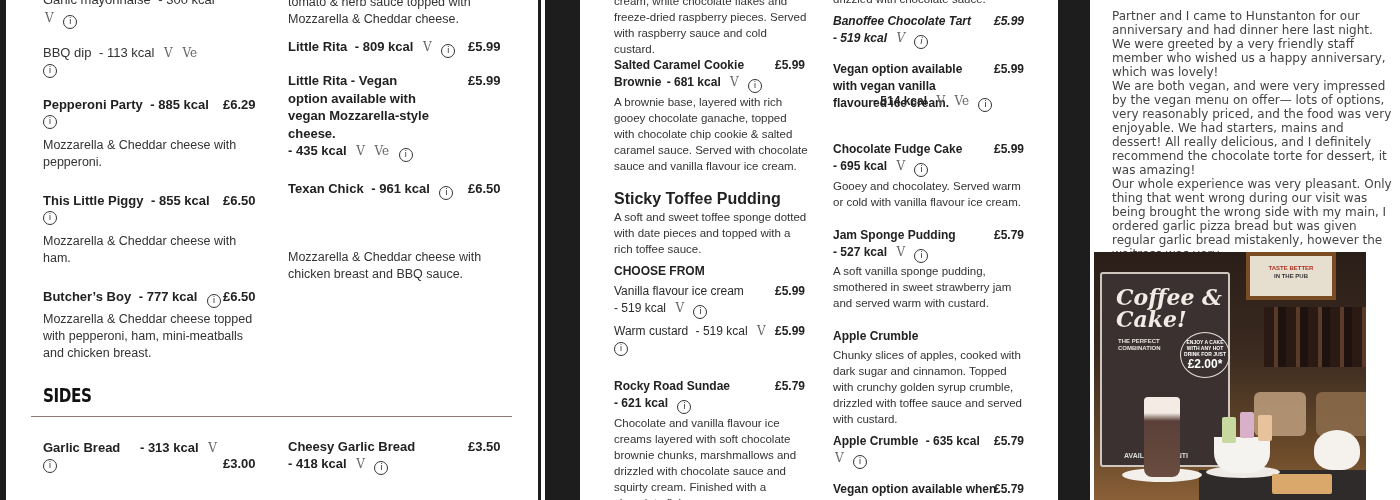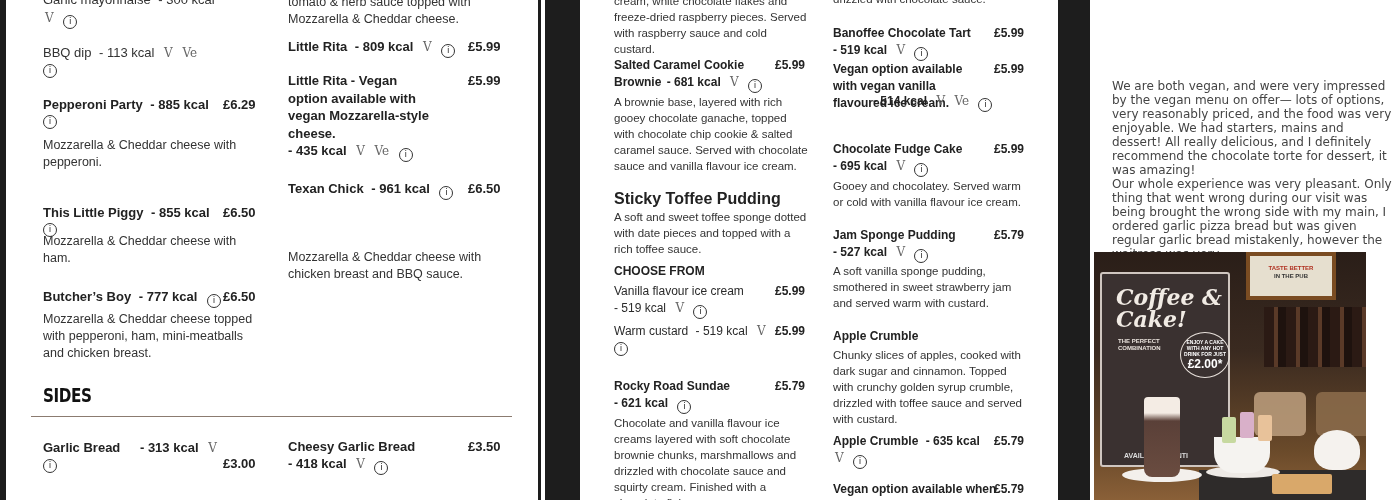--- a/index.html
+++ b/index.html
@@ -77,21 +77,21 @@
   </div>
 
   <div class="item" style="left:37px; top:96px; width:220px;">
     <span class="name">Pepperoni Party</span>
     <span class="kcal" style="margin-left:4px;margin-top:20px;">- 885 kcal</span>
     <span class="price" style="left:180px; top:0;">£6.29</span>
     <span class="info block">i</span>
   </div>
   <div class="desc" style="left:37px; top:137px; width:210px;">Mozzarella &amp; Cheddar cheese with pepperoni.</div>
 
-  <div class="item" style="left:37px; top:204px; width:220px;">
+  <div class="item" style="left:37px; top:192px; width:220px;">
     <span class="name">This Little Piggy</span>
     <span class="kcal" style="margin-left:4px;">- 855 kcal</span>
     <span class="price" style="left:180px; top:0;">£6.50</span>
     <span class="info block">i</span>
   </div>
   <div class="desc" style="left:37px; top:233px; width:210px;">Mozzarella &amp; Cheddar cheese with ham.</div>
 
   <div class="item" style="left:37px; top:288px; width:220px;">
     <span class="name">Butcher’s Boy</span>
     <span class="kcal" style="margin-left:4px;">- 777 kcal</span>
@@ -197,21 +197,21 @@
   <div class="item" style="left:34px; top:378px; width:195px; font-size:12px;">
     <div class="name">Rocky Road Sundae</div>
     <span class="kcal">- 621 kcal</span>
     <span class="info">i</span>
     <span class="price" style="left:161px; top:0; font-size:12px;">£5.79</span>
   </div>
   <div class="desc small-desc" style="left:34px; top:415px; width:190px;">Chocolate and vanilla flavour ice creams layered with soft chocolate brownie chunks, marshmallows and drizzled with chocolate sauce and squirty cream. Finished with a chocolate flake.</div>
 
   <div class="desc small-desc" style="left:253px; top:-9px; width:195px;">drizzled with chocolate sauce.</div>
 
-  <div class="item" style="left:253px; top:25px; width:195px; font-size:12px;">
+  <div class="item" style="left:253px; top:13px; width:195px; font-size:12px;font-style:italic;">
     <div class="name">Banoffee Chocolate Tart</div>
     <span class="kcal">- 519 kcal</span>
     <span class="veg">V</span>
     <span class="info">i</span>
     <span class="price" style="left:161px; top:0; font-size:12px;">£5.99</span>
   </div>
 
   <div class="item" style="left:253px; top:61px; width:195px; font-size:12px;">
     <div class="name" style="width:148px;">Vegan option available with vegan vanilla flavoured ice cream.</div>
     <span class="price" style="left:161px; top:0; font-size:12px;">£5.99</span>
@@ -259,20 +259,21 @@
   <div class="item" style="left:253px; top:481px; width:195px; font-size:12px;">
     <span class="name">Vegan option available when</span>
     <span class="price" style="left:161px; top:0; font-size:12px;">£5.79</span>
   </div>
 </div>
 
 <div class="dark-strip" style="left:1058px; width:32px;"></div>
 <div style="position:absolute; left:1090px; top:0; width:4px; height:500px; background:#fff;"></div>
 
 <div class="panel" id="panel3">
+  <div class="review" style="top:9px;">Partner and I came to Hunstanton for our anniversary and had dinner here last night.  We were greeted by a very friendly staff member who wished us a happy anniversary, which was lovely!</div>
   <div class="review" style="top:79px;">We are both vegan, and were very impressed by the vegan menu on offer— lots of options, very reasonably priced, and the food was very enjoyable. We had starters, mains and dessert! All really delicious, and I definitely recommend the chocolate torte for dessert, it was amazing!</div>
   <div class="review" style="top:177px;">Our whole experience was very pleasant.  Only thing that went wrong during our visit was being brought the wrong side with my main, I ordered garlic pizza bread but was given regular garlic bread mistakenly, however the waitress was very</div>
 
   <div class="photo">
     <div class="bottles"></div>
     <div class="pubsign">
       <div class="pubsign-text">
         <span class="red">TASTE BETTER</span><br>
         <span>IN THE PUB</span>
       </div>

